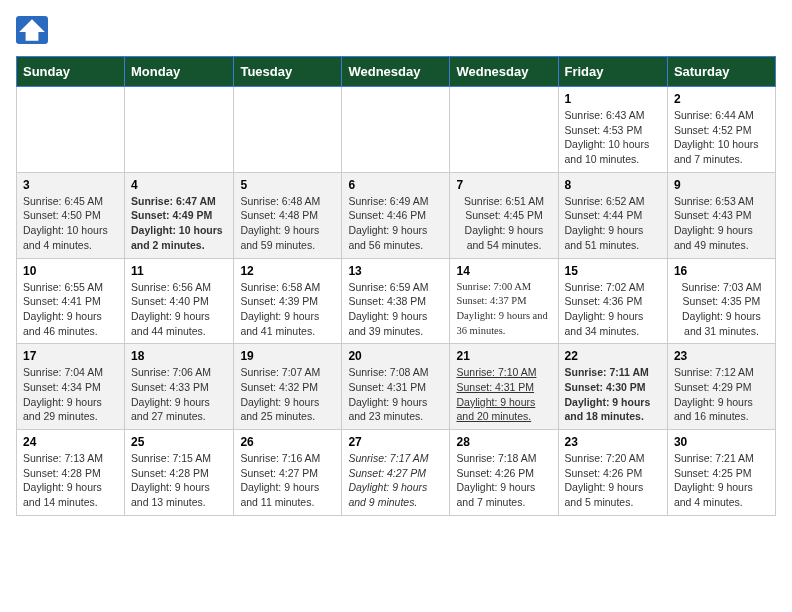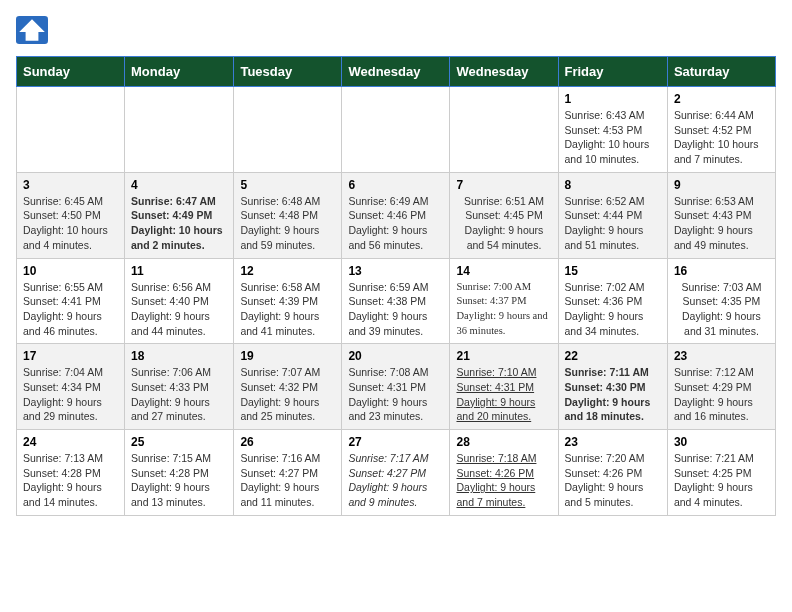--- a/index.html
+++ b/index.html
@@ -292,21 +292,21 @@
 Daylight: 9 hours and 11 minutes.</div>
         </td>
         <td>
           <div class="day-num">27</div>
           <div class="day-info" style="white-space: pre-line; font-style: italic;">Sunrise: 7:17 AM
 Sunset: 4:27 PM
 Daylight: 9 hours and 9 minutes.</div>
         </td>
         <td>
           <div class="day-num">28</div>
-          <div class="day-info" style="white-space: pre-line; text-decoration: underline;">Sunrise: 7:18 AM
+          <div class="day-info" style="white-space: pre-line;">Sunrise: 7:18 AM
 Sunset: 4:26 PM
 Daylight: 9 hours and 7 minutes.</div>
         </td>
         <td>
           <div class="day-num">23</div>
           <div class="day-info" style="white-space: pre-line;">Sunrise: 7:20 AM
 Sunset: 4:26 PM
 Daylight: 9 hours and 5 minutes.</div>
         </td>
         <td>

